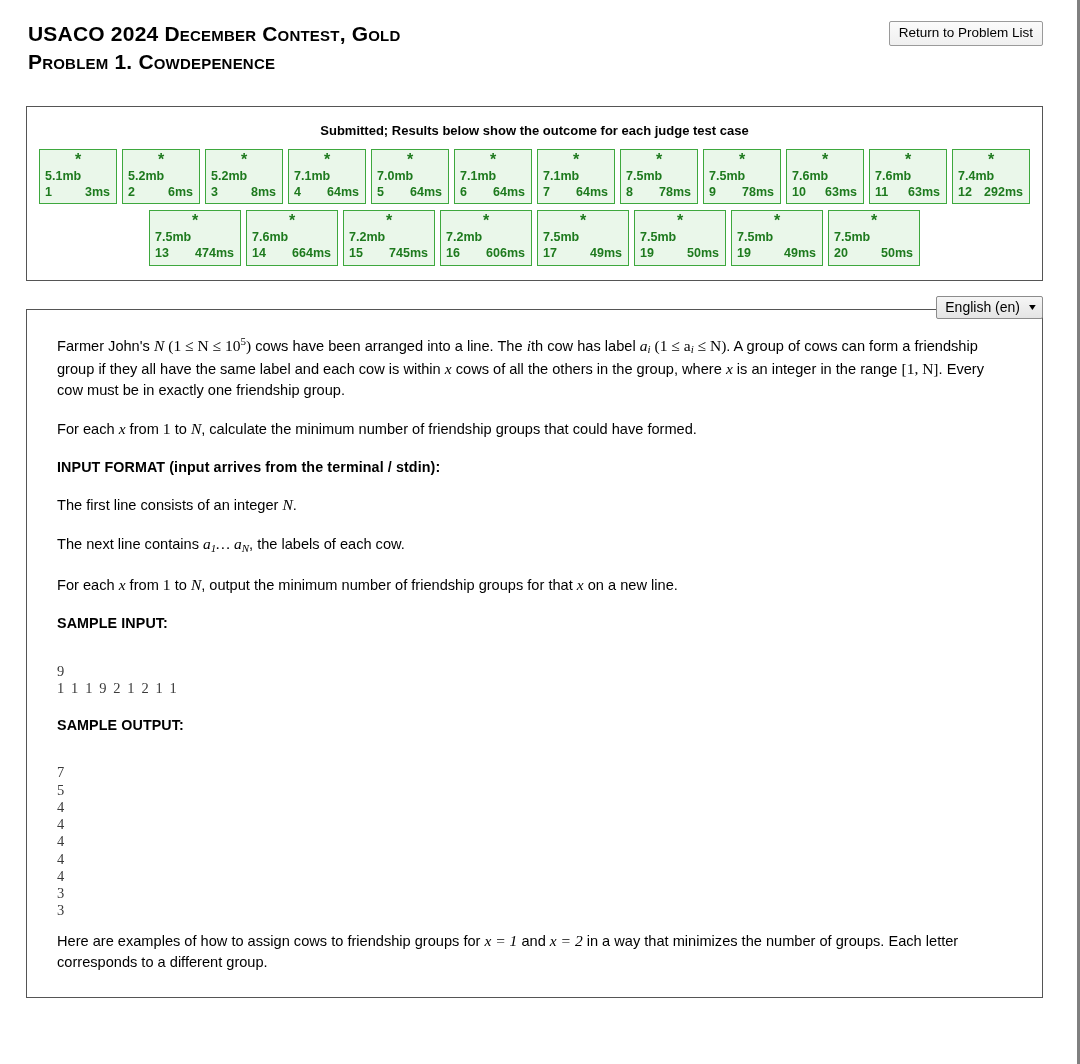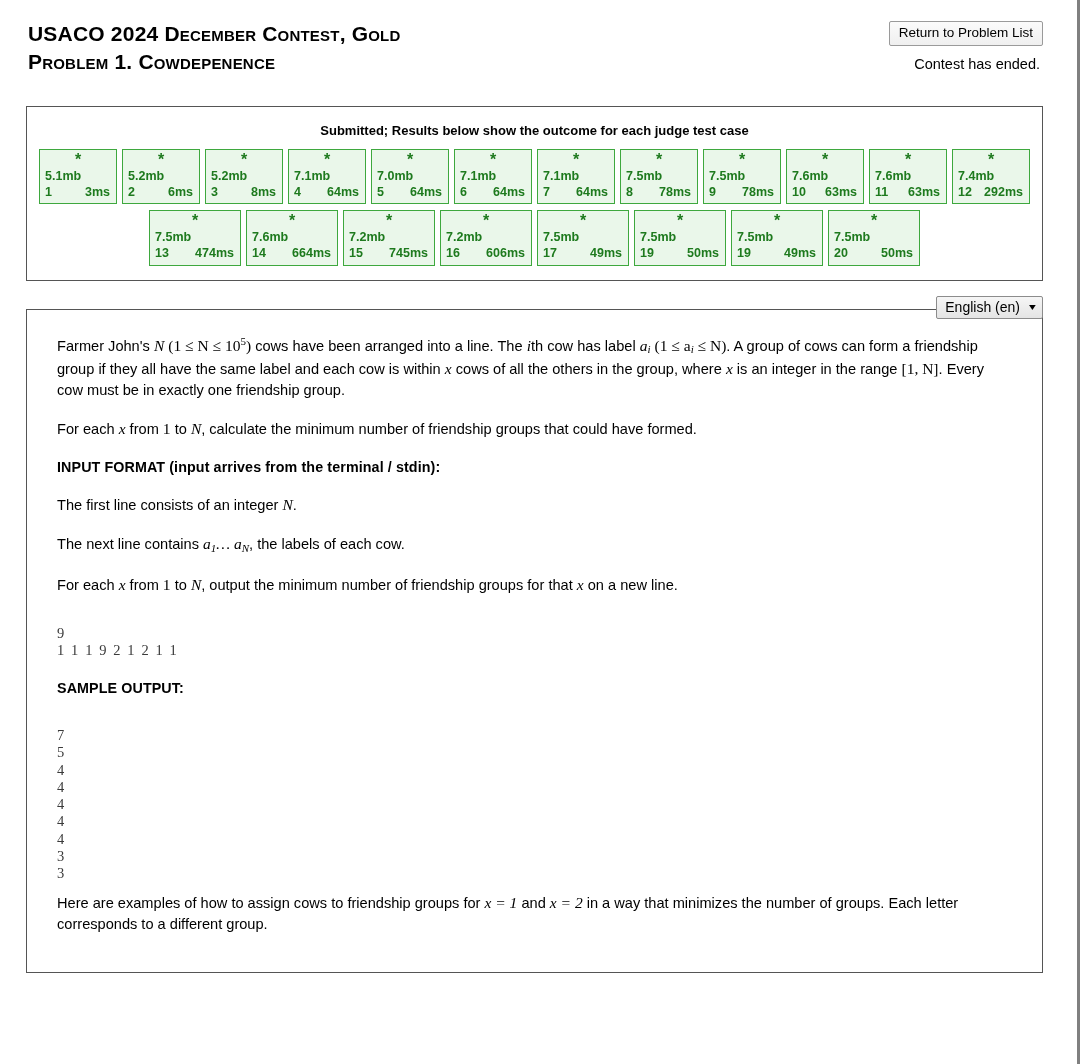--- a/index.html
+++ b/index.html
@@ -151,21 +151,21 @@
   }
   .lang-select .chev {
     font-size: 10px;
     line-height: 1;
     transform: scaleX(1.35);
   }
 
   
   .problem-panel {
     margin-top: -13px;
-    padding: 24px 30px 20px 30px;
+    padding: 24px 30px 7px 30px;
     position: relative;
     z-index: 1;
   }
   .problem-panel p {
     margin: 0 0 17px 0;
     font-size: 14.6px;
     line-height: 1.43;
   }
   .problem-panel p.sec {
     font-weight: bold;
@@ -216,21 +216,20 @@
 <div class="page">
 <div class="inner">
 
   <div class="header">
     <h1 class="titles">
       <span class="line">USACO 2024 December Contest, Gold</span>
       <span class="line">Problem 1. Cowdepenence</span>
     </h1>
     <div class="header-right">
       <button class="btn-return">Return to Problem List</button>
-      <div class="contest-status">Contest has ended.</div>
     </div>
   </div>
 
   <div class="panel results-panel">
     <div class="results-heading">Submitted; Results below show the outcome for each judge test case</div>
 
     <div class="case-row" id="row1">
           <div class="case">
             <div class="star">*</div>
             <div class="mem">5.1mb</div>
@@ -421,20 +420,21 @@
 
     <p>
       <span>The next line contains </span><span class="m">a</span><span class="sub">1</span><span class="m">… a</span><span class="sub">N</span><span>, the labels of each cow.</span>
     </p>
 
 
     <p>
       <span>For each </span><span class="m">x</span><span> from </span><span class="mr">1</span><span> to </span><span class="m">N</span><span>, output the minimum number of friendship groups for that </span><span class="m">x</span><span> on a new line.</span>
     </p>
 
+    <p class="sec">SAMPLE INPUT:</p>
     <div class="spacer-sm"></div>
     <pre class="sample">9
 1 1 1 9 2 1 2 1 1</pre>
 
     <div class="spacer-sm"></div>
     <p class="sec">SAMPLE OUTPUT:</p>
     <div class="spacer-sm"></div>
     <pre class="sample out">7
 5
 4

